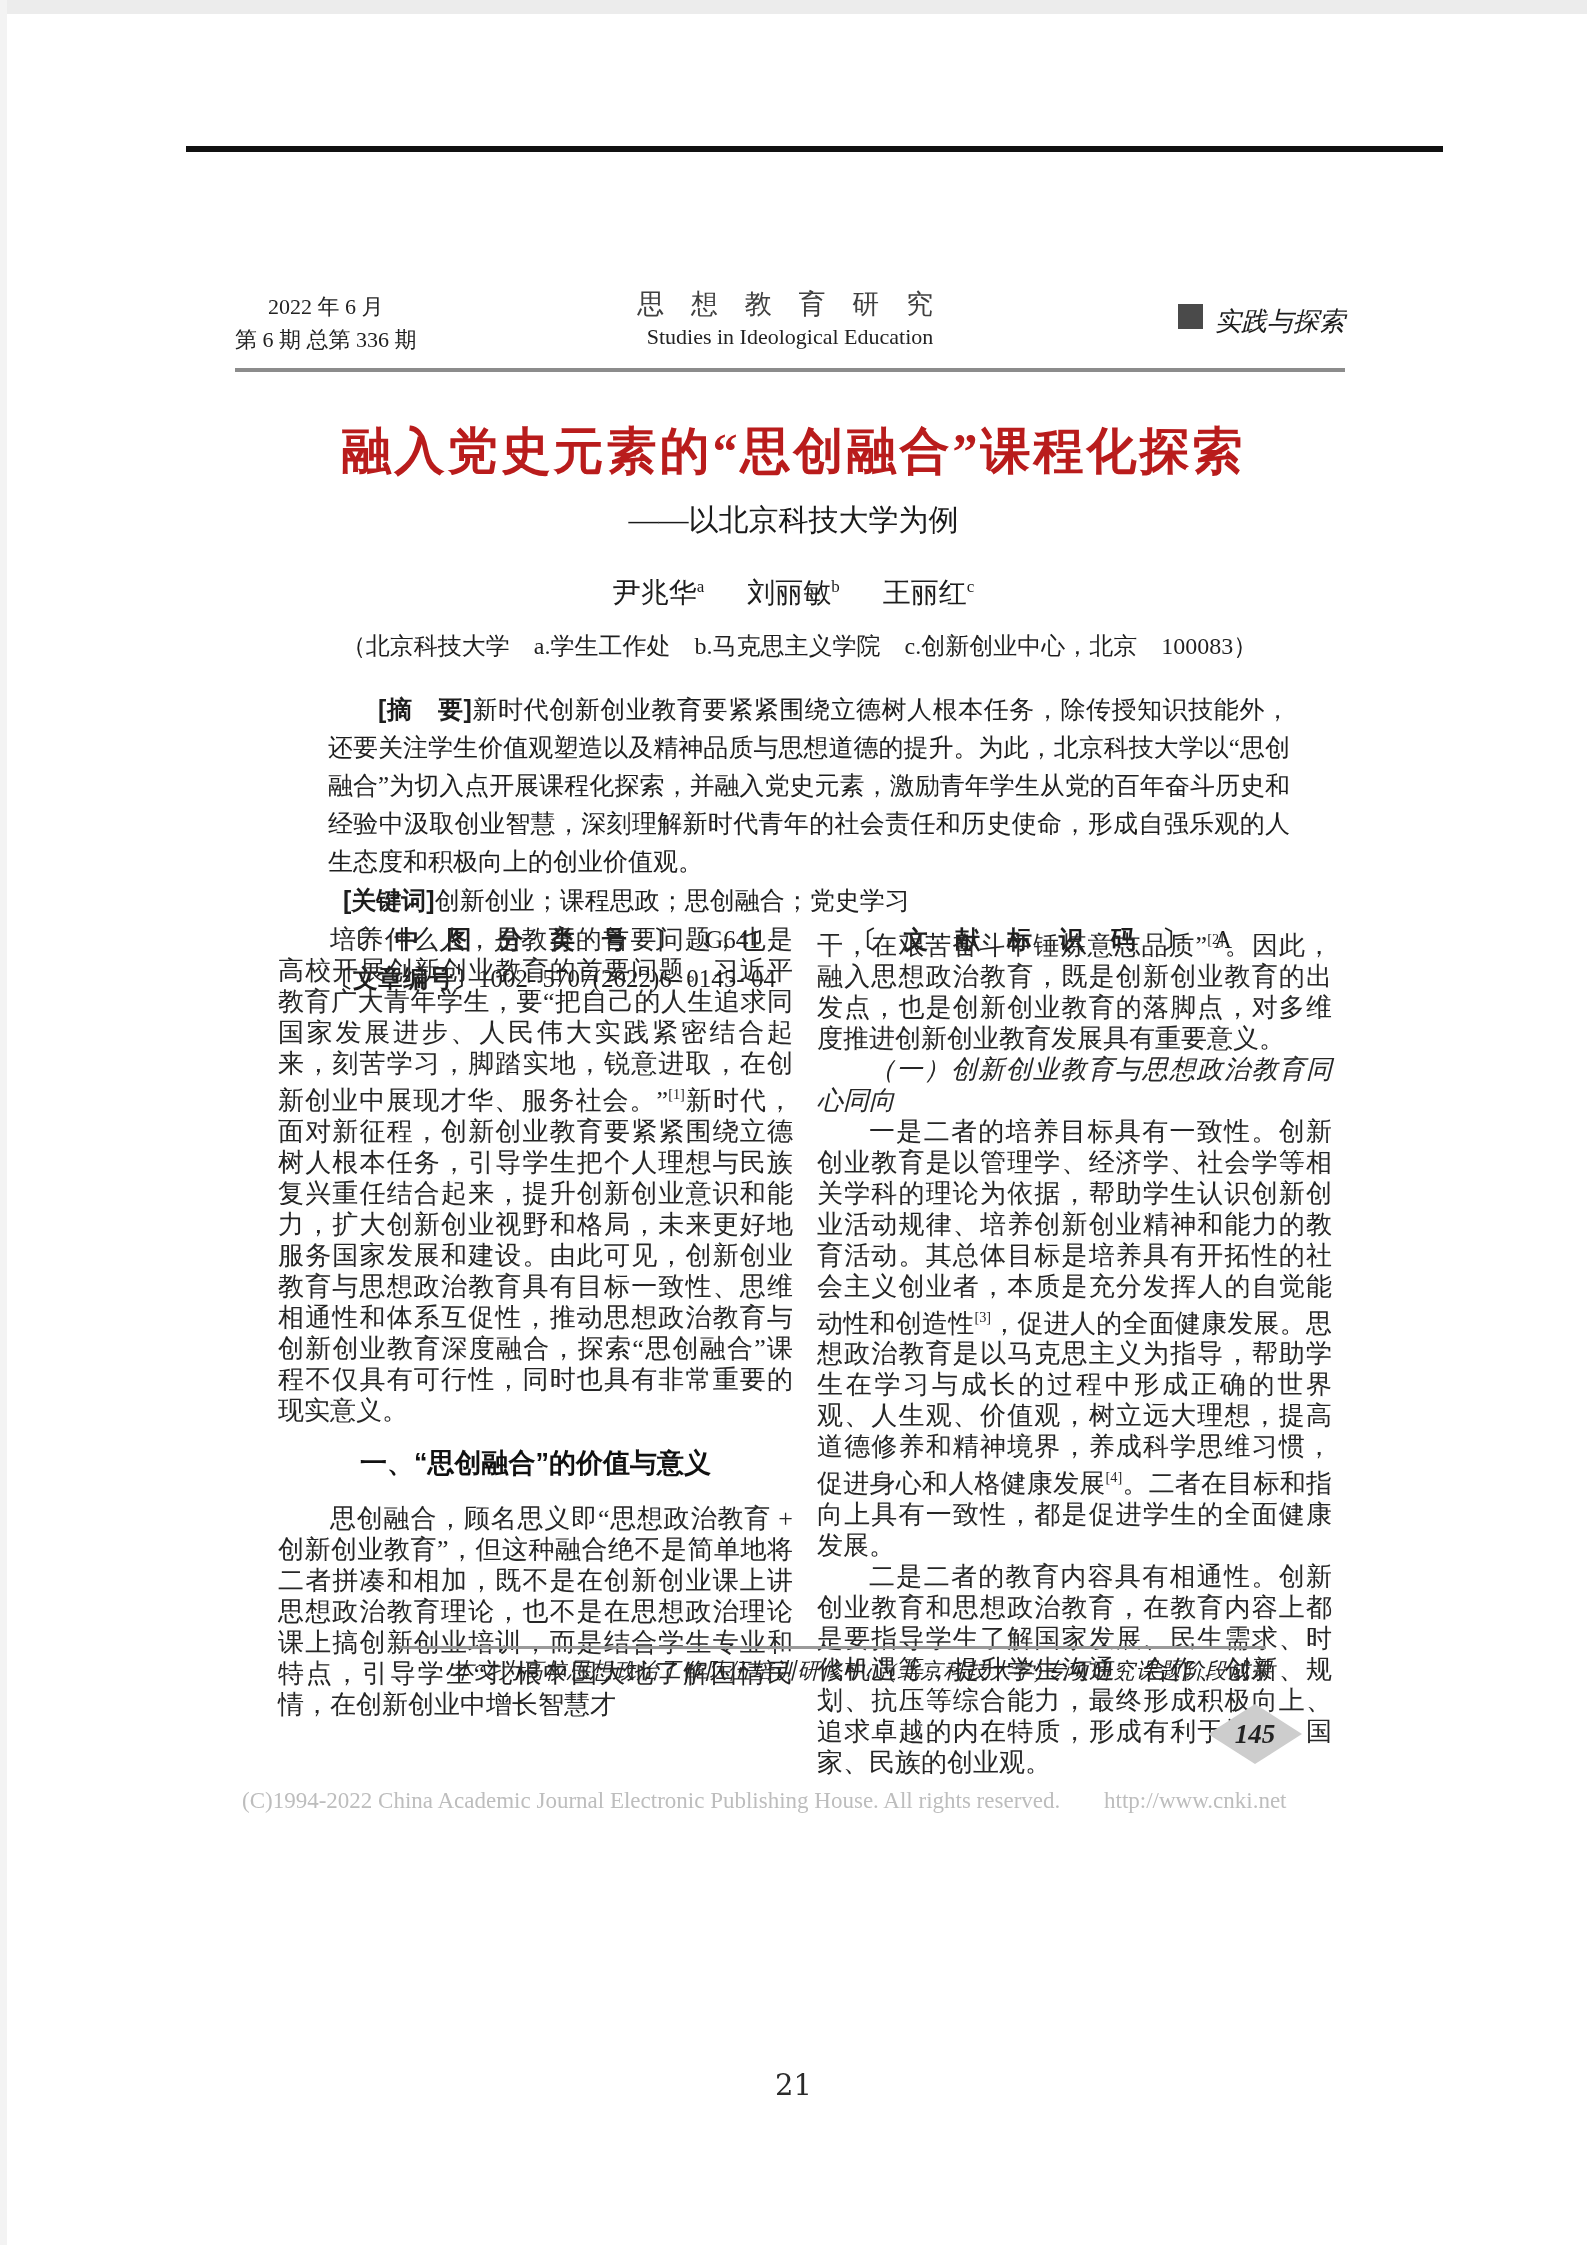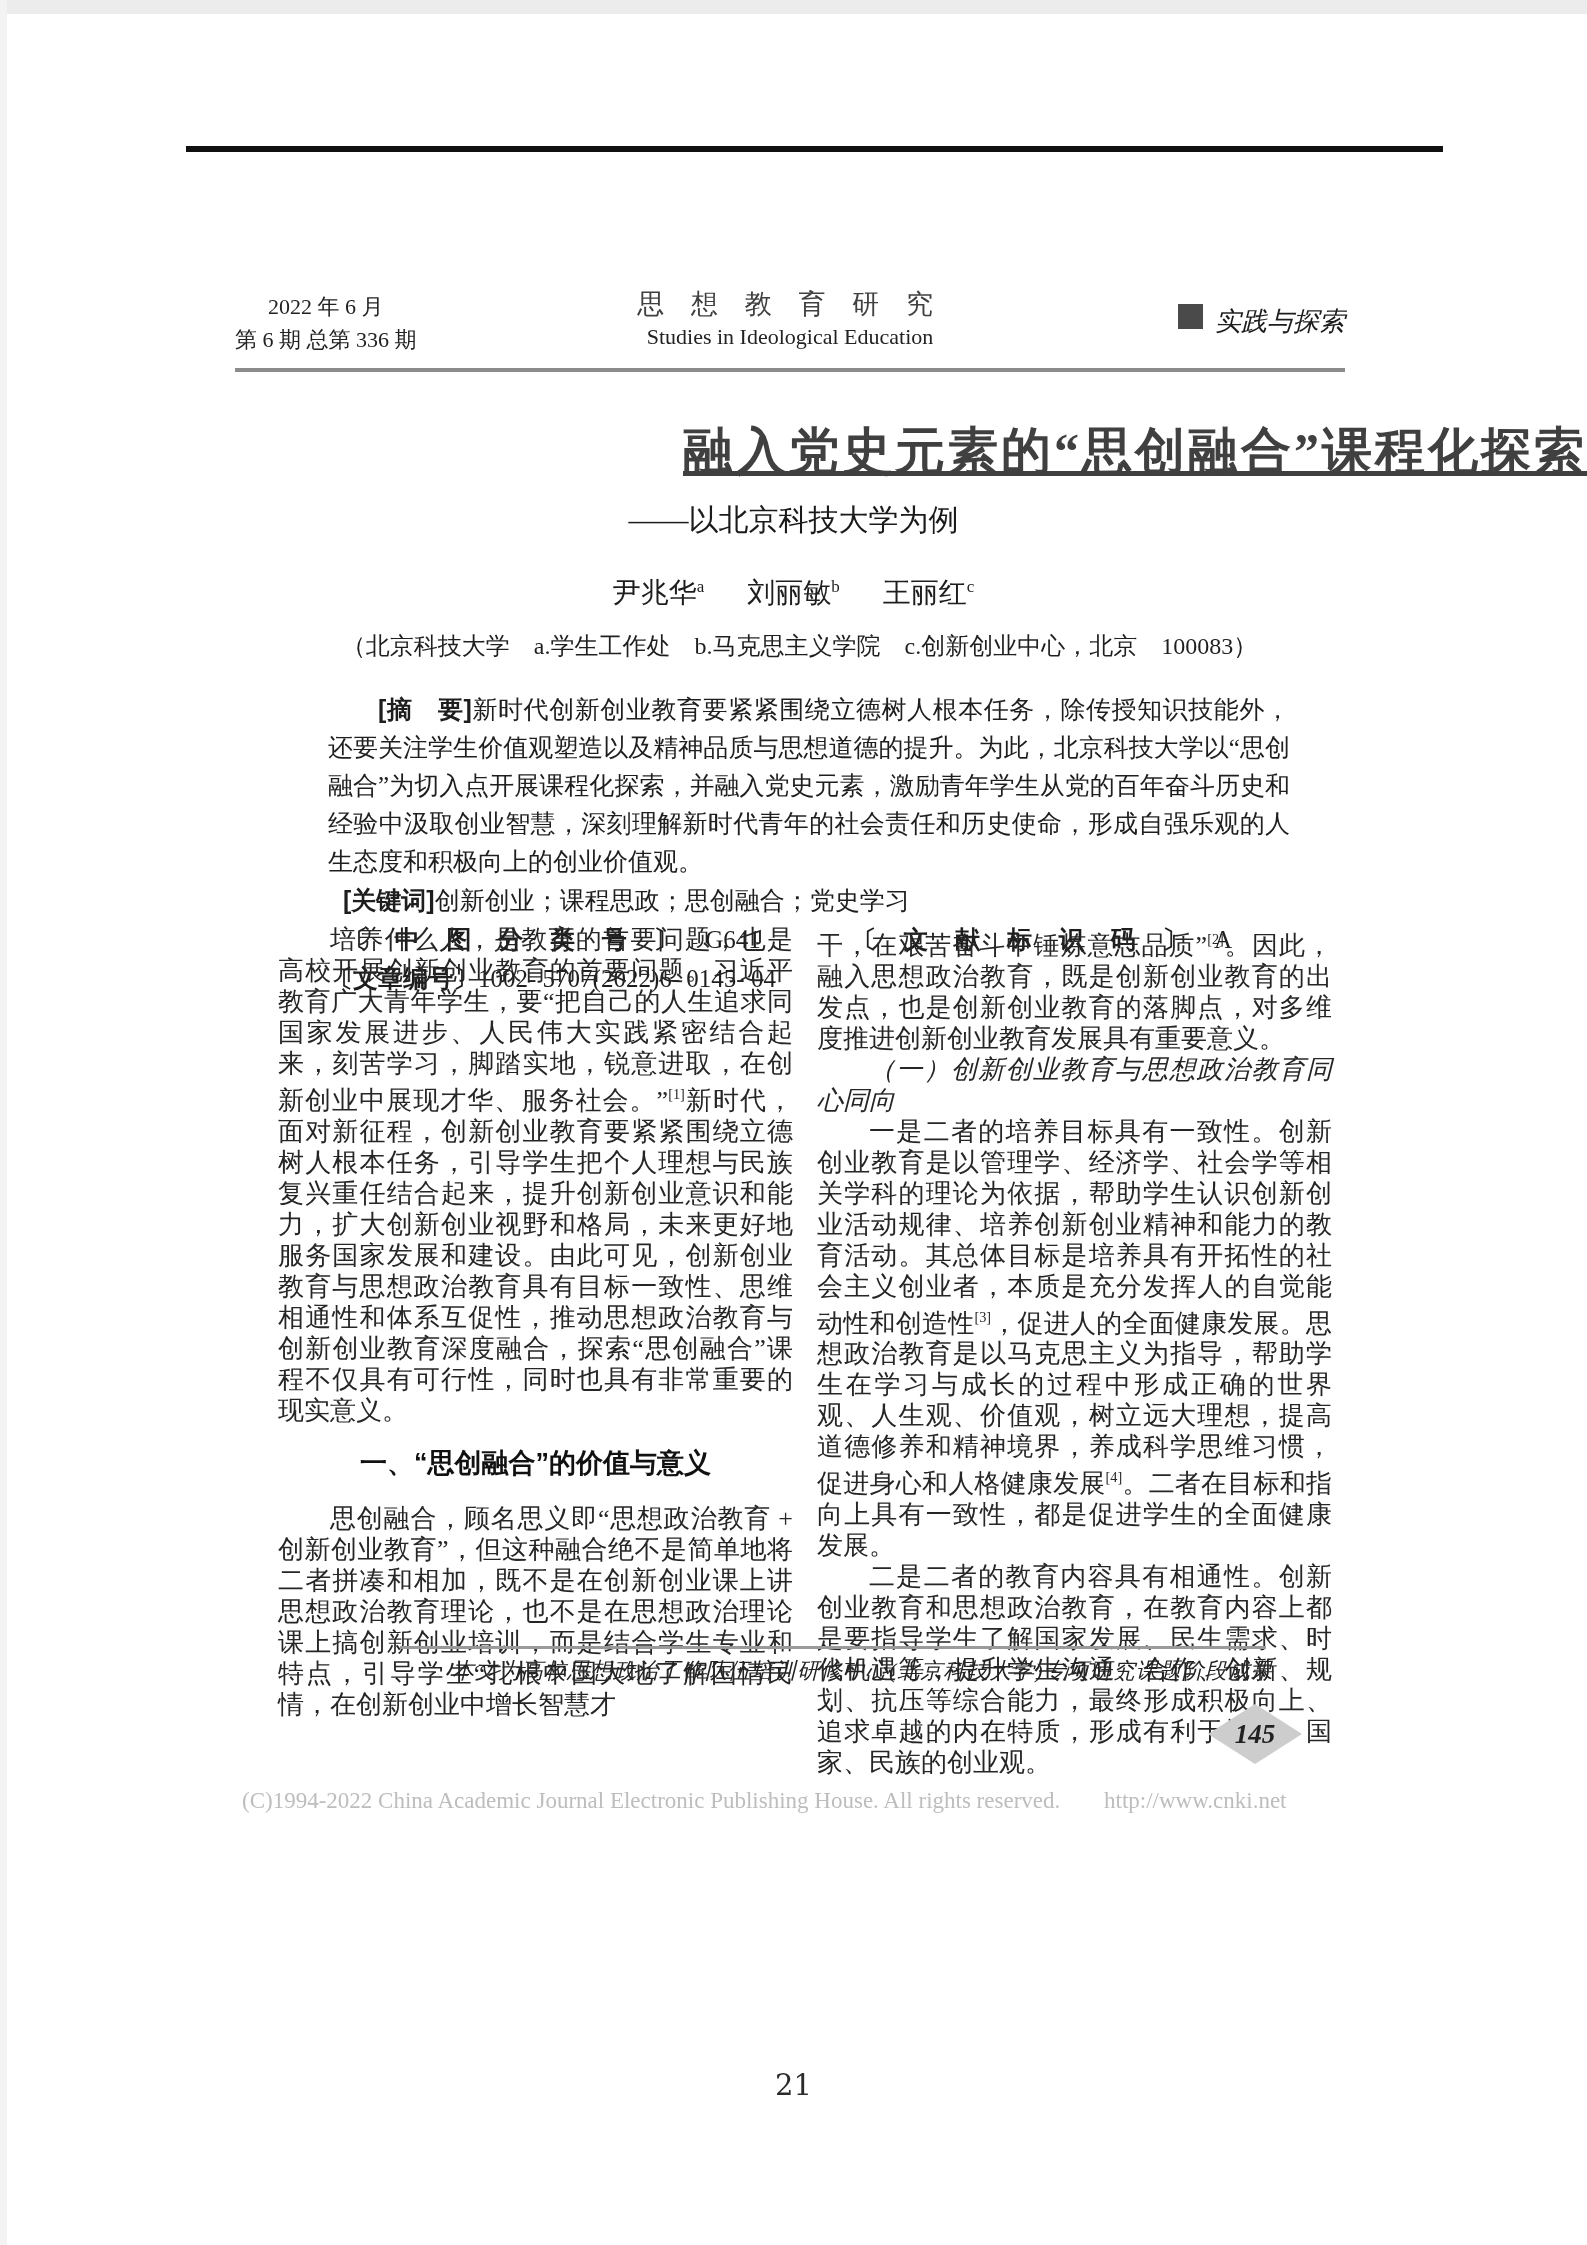--- a/index.html
+++ b/index.html
@@ -20,22 +20,22 @@
   .hdr-left{position:absolute;left:0;top:4px;text-align:center;font-size:22px;line-height:33px;color:#222;}
   .hdr-center{position:absolute;left:50%;transform:translateX(-50%);top:0;text-align:center;}
   .journal-cn{font-size:27px;letter-spacing:10px;line-height:36px;color:#404040;}
   .journal-en{font-size:22px;line-height:30px;color:#222;}
   .hdr-right{position:absolute;right:0;top:18px;display:flex;font-style:italic;}
   .tag-square{width:25px;height:25px;background:#4a4a4a;flex:0 0 auto;}
   .tag-label{font-size:26px;margin-left:12px;color:#1c1c1c;}
 
   .rule-header-gray{position:absolute;left:235px;top:368px;width:1110px;height:4px;background:#8c8c8c;}
 
-  .art-title{position:absolute;left:0;right:0;top:418px;text-align:right;
-    font-size:50px;font-weight:700;letter-spacing:3px;color:#404040;text-decoration:underline;}
+  .art-title{position:absolute;left:0;right:0;top:418px;text-align:center;
+    font-size:50px;font-weight:700;letter-spacing:3px;color:#b91c1c;}
   .art-subtitle{position:absolute;left:0;right:0;top:500px;text-align:center;
     font-size:30px;font-weight:400;color:#1a1a1a;}
   .art-authors{position:absolute;left:0;right:0;top:574px;text-align:center;font-size:28px;color:#1d1d1d;}
   .art-authors .author{margin:0 18px;}
   .art-authors sup{font-size:17px;}
   .art-affil{position:absolute;left:0;right:0;top:630px;text-align:center;font-size:24px;color:#1f1f1f;padding-left:12px;}
 
   .meta{position:absolute;left:328px;top:690px;width:962px;
     font-size:25px;line-height:38px;text-align:justify;color:#1e1e1e;}
   .meta p{margin:0;}

